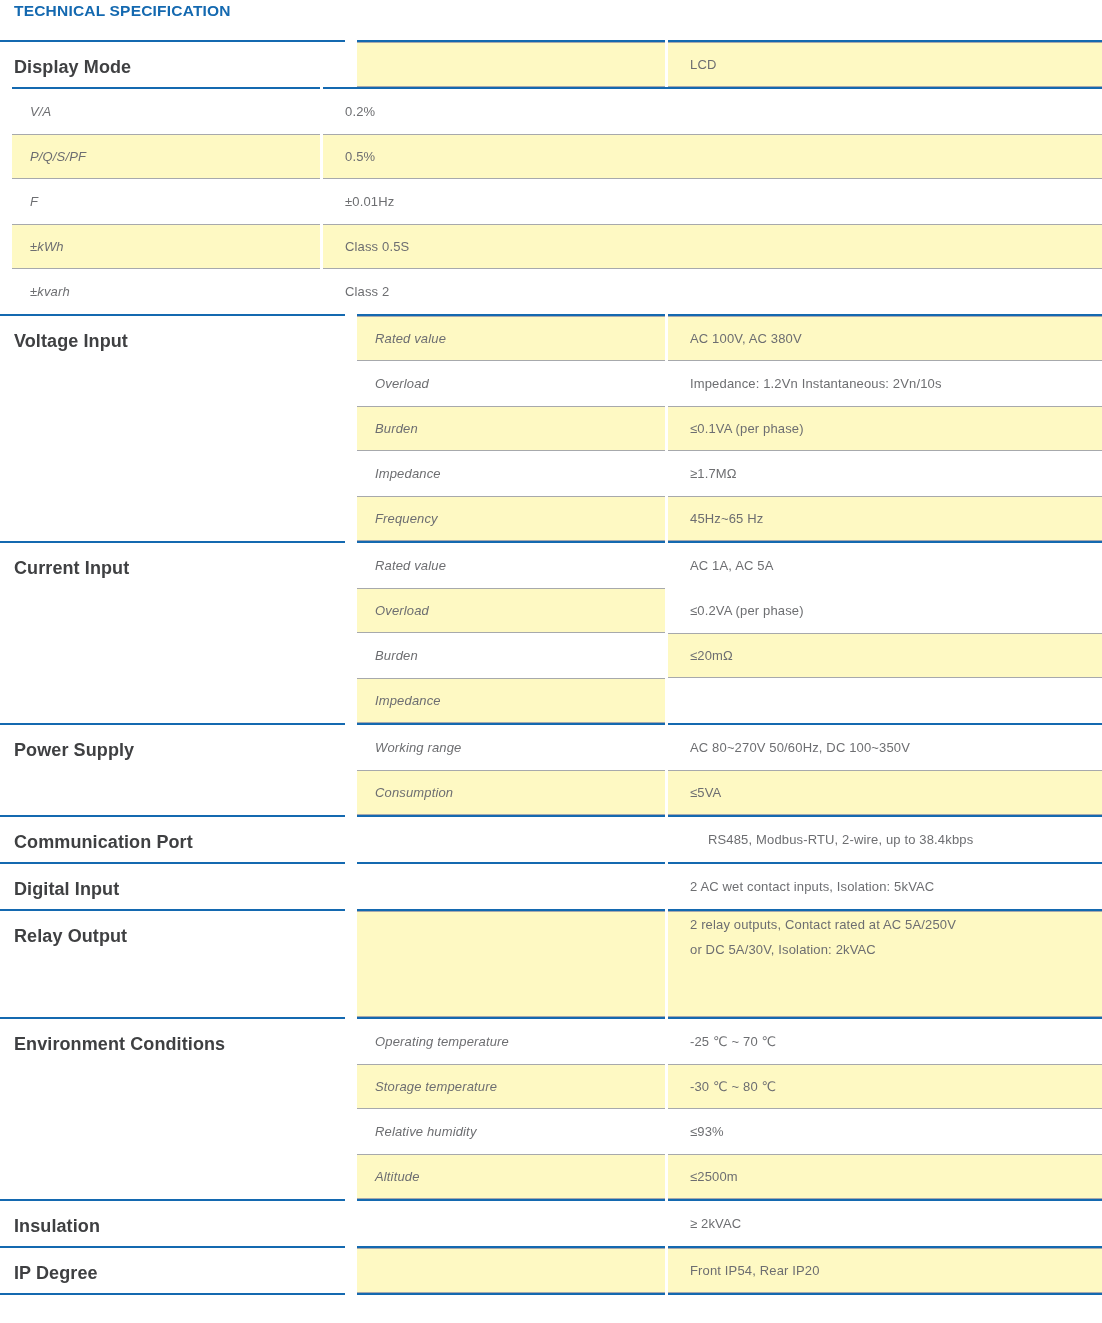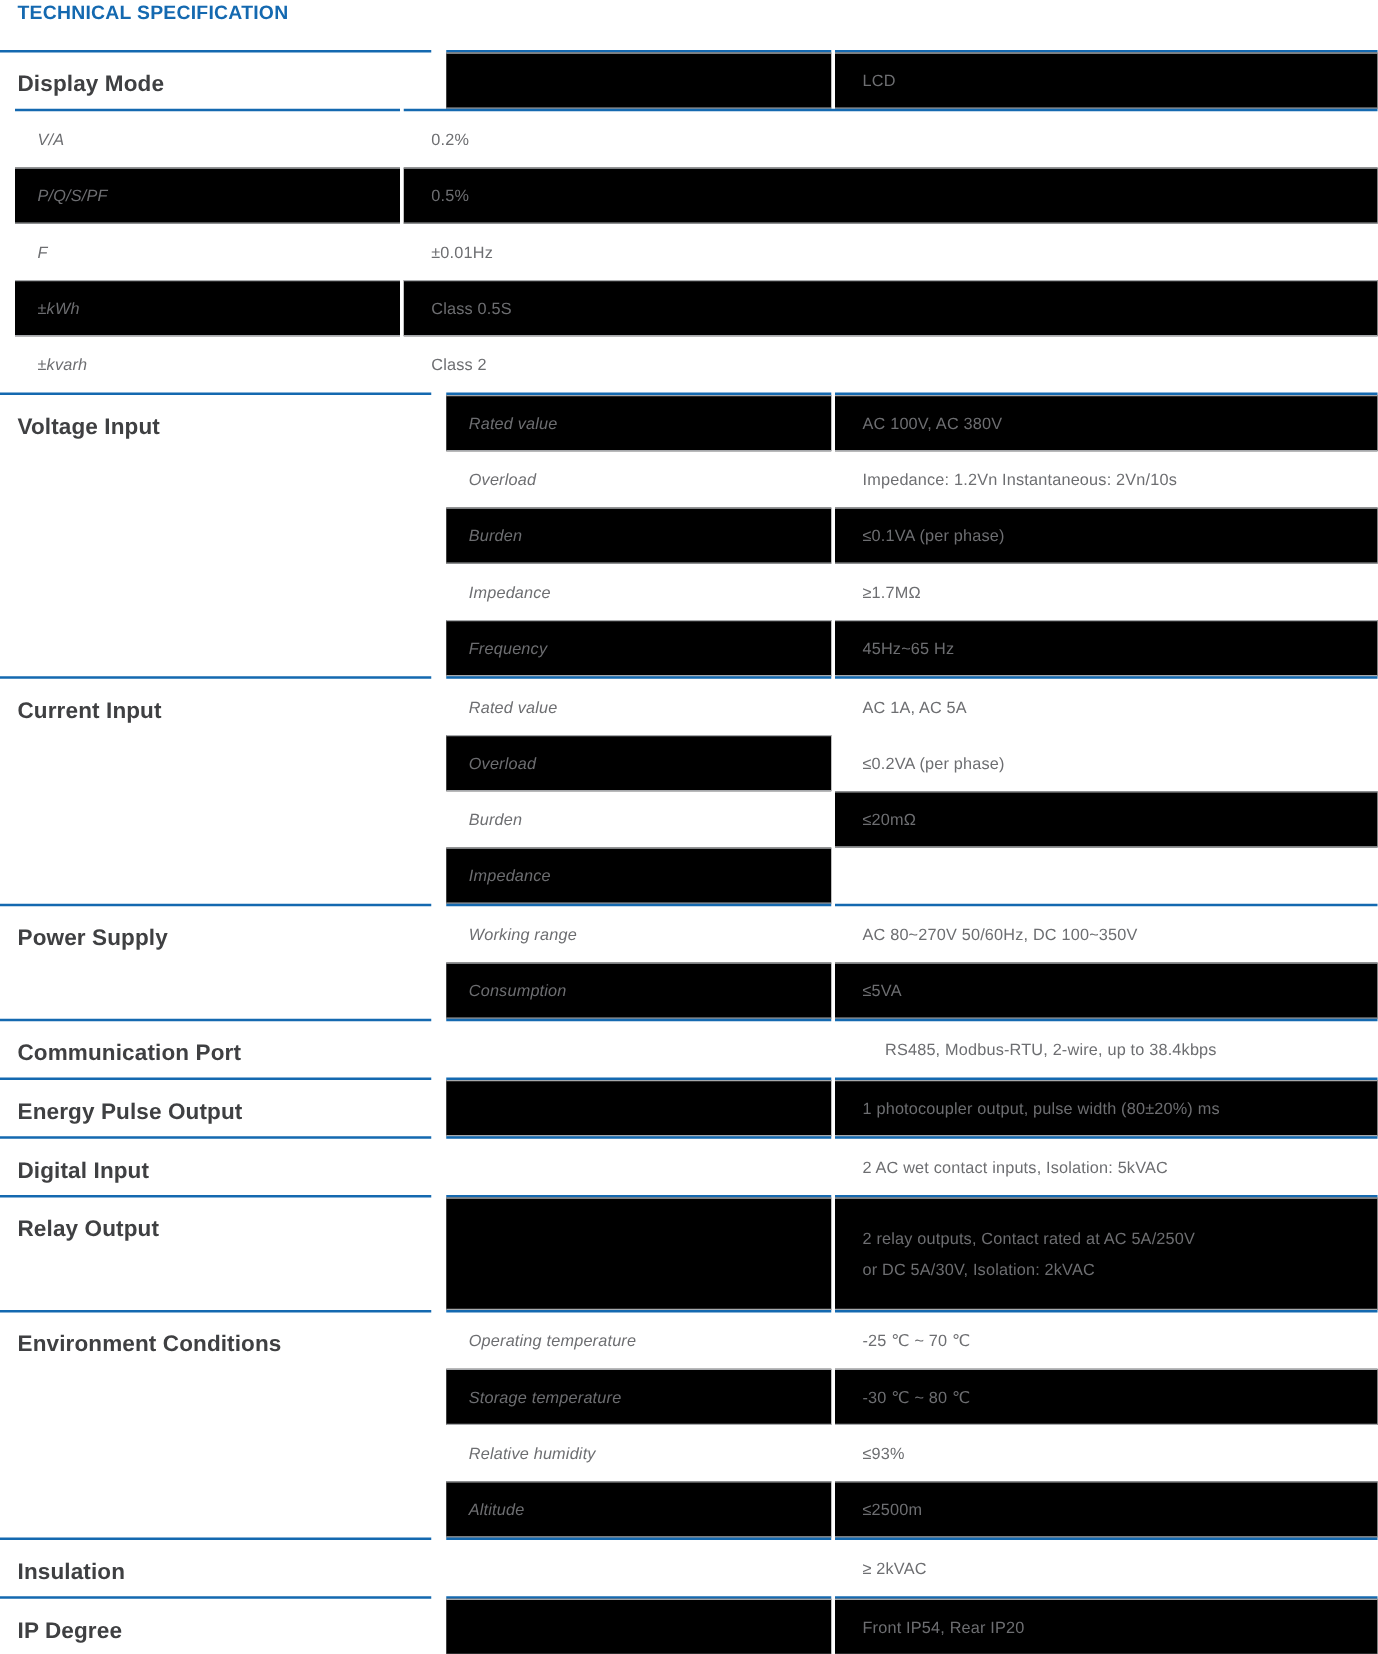--- a/index.html
+++ b/index.html
@@ -83,27 +83,27 @@
     align-items: center;
     font-size: 13px;
     color: #6d6e71;
     letter-spacing: 0.15px;
     border-top: 1px solid transparent;
     border-bottom: 1px solid transparent;
   }
   .cell.mid { padding-left: 18px; }
   .cell.right { padding-left: 22px; }
   .cell.shaded {
-    background: #000000;
+    background: #fef9c3;
     border-top: 1px solid #a7a9ac;
     border-bottom: 1px solid #a7a9ac;
   }
   .cell.tall {
-    height: 90px;
-    align-items: center;
+    height: 106px;
+    align-items: flex-start;
   }
   .cell.tall .lines { line-height: 1.95; }
   .cell.indent { padding-left: 40px; }
 
   .sub { display: block; }
 </style>
 </head>
 <body>
 
 <div id="title">TECHNICAL SPECIFICATION</div>
@@ -186,31 +186,20 @@
     </div>
     <div class="section">
       <div class="col-left">
         <div class="label">Communication Port</div>
       </div>
       <div class="col-mid">
         <div class="cell mid"></div>
       </div>
       <div class="col-right">
         <div class="cell right indent">RS485, Modbus-RTU, 2-wire, up to 38.4kbps</div>
-      </div>
-    </div>
-    <div class="section">
-      <div class="col-left">
-        <div class="label">Energy Pulse Output</div>
-      </div>
-      <div class="col-mid">
-        <div class="cell mid shaded"></div>
-      </div>
-      <div class="col-right">
-        <div class="cell right shaded">1 photocoupler output, pulse width (80±20%) ms</div>
       </div>
     </div>
     <div class="section">
       <div class="col-left">
         <div class="label">Digital Input</div>
       </div>
       <div class="col-mid">
         <div class="cell mid"></div>
       </div>
       <div class="col-right">

